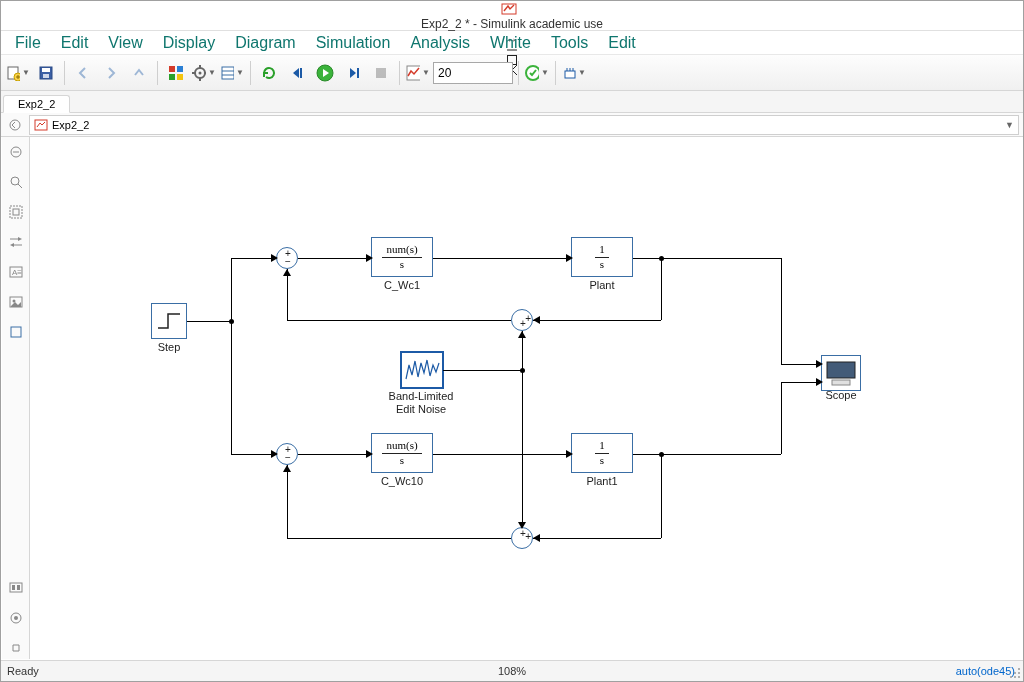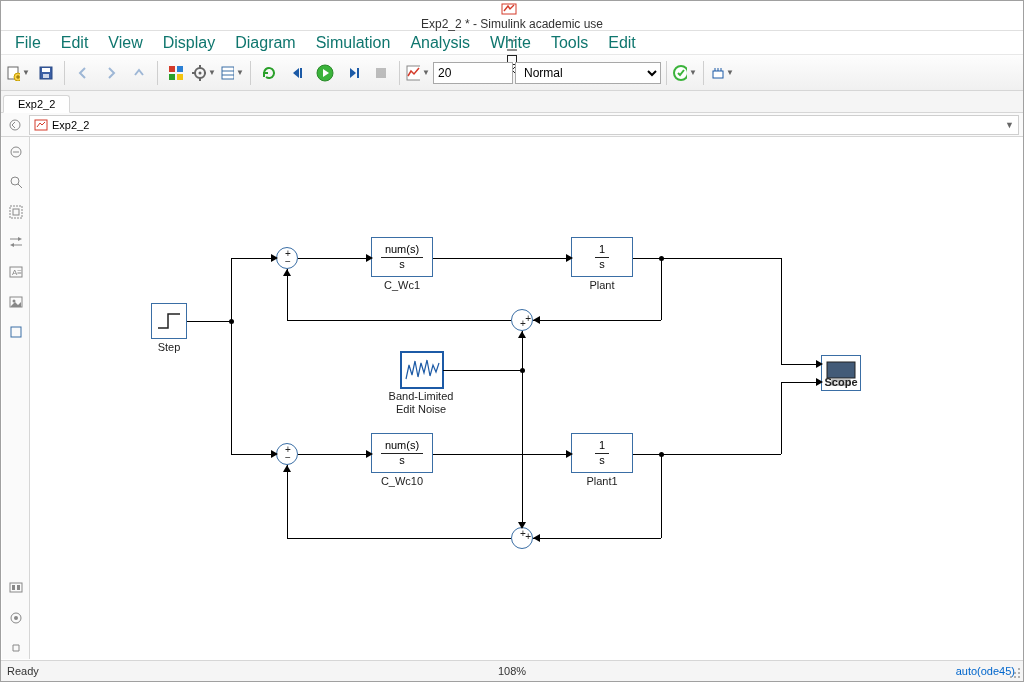--- a/index.html
+++ b/index.html
@@ -46,21 +46,21 @@
 .sum { position: absolute; width: 22px; height: 22px; border: 1px solid #3a6ea5; border-radius: 50%; background: #fff; }
 .sum .sign { position: absolute; font-size: 10px; color: #222; line-height: 1; }
 .wire { position: absolute; background: #000; }
 .wireH { height: 1px; }
 .wireV { width: 1px; }
 .node { position: absolute; width: 5px; height: 5px; background: #000; border-radius: 50%; transform: translate(-2px,-2px); }
 .arrow-r { position: absolute; width: 0; height: 0; border-top: 4px solid transparent; border-bottom: 4px solid transparent; border-left: 7px solid #000; transform: translate(0,-4px); }
 .arrow-l { position: absolute; width: 0; height: 0; border-top: 4px solid transparent; border-bottom: 4px solid transparent; border-right: 7px solid #000; transform: translate(-7px,-4px); }
 .arrow-u { position: absolute; width: 0; height: 0; border-left: 4px solid transparent; border-right: 4px solid transparent; border-bottom: 7px solid #000; transform: translate(-4px,-7px); }
 .arrow-d { position: absolute; width: 0; height: 0; border-left: 4px solid transparent; border-right: 4px solid transparent; border-top: 7px solid #000; transform: translate(-4px,0); }
-.tf { display:flex; flex-direction:column; align-items:center; justify-content:center; line-height:1.2; }
+.tf { display:flex; flex-direction:column; align-items:center; justify-content:center; line-height:1.2;font-family:Liberation Serif, serif; }
 .tf .num { border-bottom: 1px solid #222; padding: 0 4px; }
 .tf .den { padding: 0 4px; }
 .port-stub { position: absolute; width: 5px; height: 1px; background: #000; }
 .resize-grip { position:absolute; right:2px; bottom:2px; width:12px; height:12px; }
 </style>
 </head>
 <body>
 
 <div class="titlebar">
   <span class="app-icon">
@@ -197,21 +197,20 @@
     </div>
   <div class="tb-sep"></div>
   <div class="tb-btn tb-dd">
       <svg width="16" height="16">
         <rect x="1" y="1" width="14" height="14" fill="#fff" stroke="#888"></rect>
         <path d="M2 11 L5 6 L8 9 L13 3" fill="none" stroke="#d43b2a" stroke-width="1.5"></path>
       </svg>
       <span class="caret">▼</span>
     </div>
   <input class="sim-time" value="20" style="">
-  <select class="sim-mode"><option>Normal</option></select>
   <div class="tb-sep"></div>
   <div class="tb-btn tb-dd">
       <svg width="16" height="16">
         <circle cx="8" cy="8" r="7" fill="#fff" stroke="#3bb33b" stroke-width="2"></circle>
         <path d="M5 8 L7 10 L11 5" fill="none" stroke="#3bb33b" stroke-width="2"></path>
       </svg>
       <span class="caret">▼</span>
     </div>
   <div class="tb-sep"></div>
   <div class="tb-btn tb-dd">
@@ -377,21 +376,21 @@
       <span class="sign" style="top:4px; right:1px;">+</span>
       <span class="sign" style="top:1px; left:8px;">+</span>
     </div>
 
     <div class="blk" style="left:790px; top:218px; width:40px; height:36px;">
       <svg width="34" height="30">
           <rect x="3" y="4" width="28" height="16" fill="#435b78" stroke="#222"></rect>
           <rect x="8" y="22" width="18" height="5" fill="#e0e0e0" stroke="#888"></rect>
         </svg>
     </div>
-    <div class="blk-label" style="left:790px; top:239px; width:40px;font-weight:bold;">Scope</div>
+    <div class="blk-label" style="left:790px; top:252px; width:40px;">Scope</div>
 
     <div class="port-stub" style="left:156px; top:184px;"></div>
     <div class="wire wireH" style="left:156px; top:184px; width:44px;"></div>
     <div class="node" style="left:200px; top:184px;"></div>
 
     <div class="wire wireV" style="left:200px; top:121px; height:63px;"></div>
     <div class="wire wireH" style="left:200px; top:121px; width:40px;"></div>
     <div class="arrow-r" style="left:240px; top:121px;"></div>
 
     <div class="wire wireV" style="left:200px; top:184px; height:133px;"></div>

